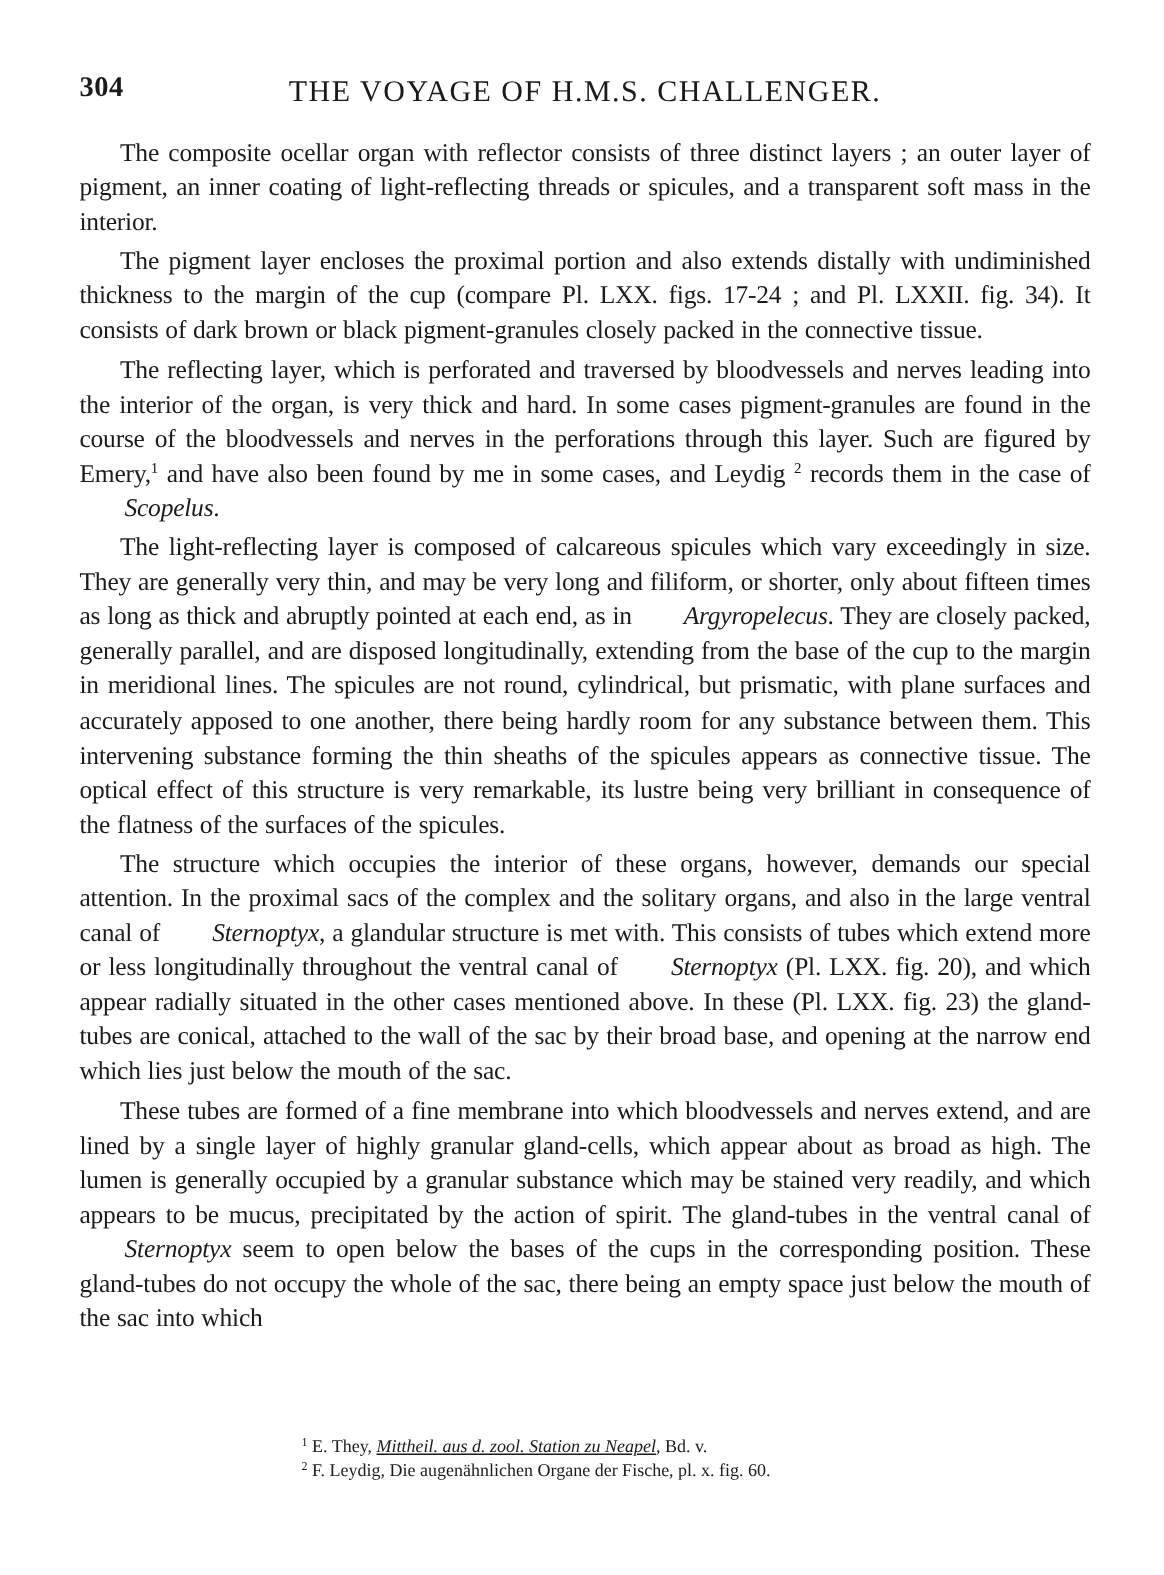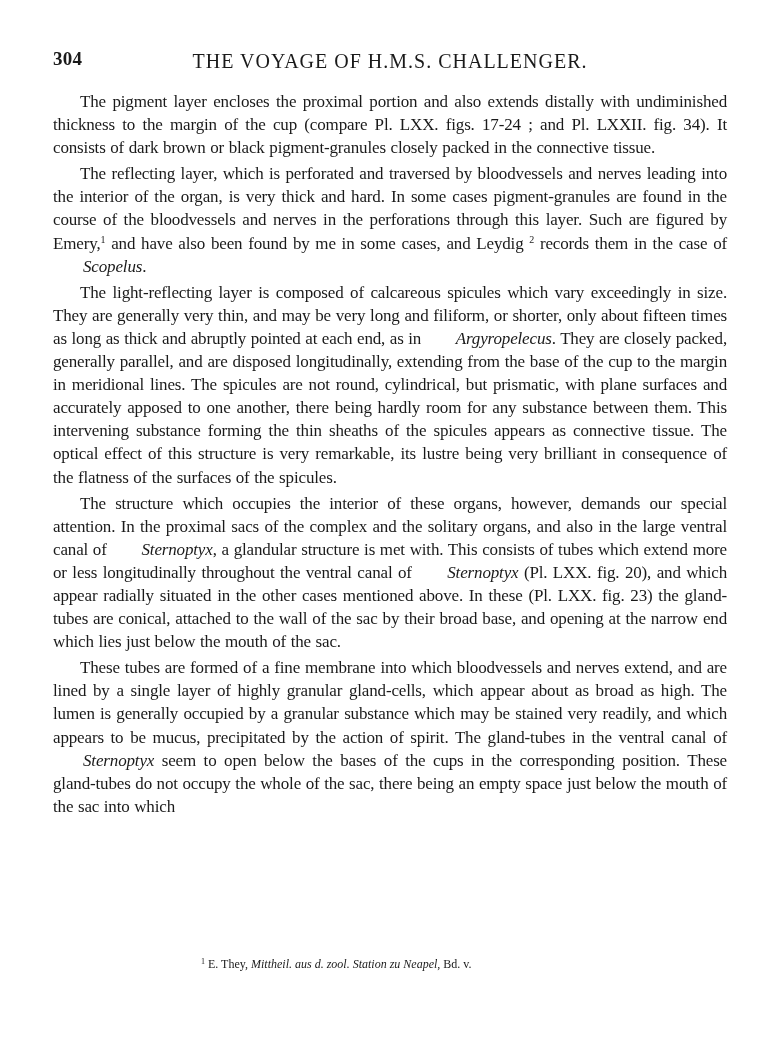--- a/index.html
+++ b/index.html
@@ -80,35 +80,37 @@
     .footnote {
       margin: 0;
       white-space: nowrap;
     }
     .footnote sup {
       font-size: 8px;
       vertical-align: 4px;
       line-height: 0;
       margin-right: 3px;
     }
-    .footnote i { font-style: italic; }
+    .footnote i { font-style: italic; text-decoration: underline; }
   </style>
 </head>
 <body>
 
 <div class="page">
   <div class="running-head">
     <span class="page-number">304</span>
     <span class="running-title">THE VOYAGE OF H.M.S. CHALLENGER.</span>
   </div>
 
   <div class="body-text" id="body-text">
+      <p class="para"><span>The composite ocellar organ with reflector consists of three distinct layers ; an outer layer of pigment, an inner coating of light-reflecting threads or spicules, and a transparent soft mass in the interior.</span></p>
       <p class="para"><span>The pigment layer encloses the proximal portion and also extends distally with undiminished thickness to the margin of the cup (compare Pl. LXX. figs. 17-24 ; and Pl. LXXII. fig. 34).  It consists of dark brown or black pigment-granules closely packed in the connective tissue.</span></p>
       <p class="para"><span>The reflecting layer, which is perforated and traversed by bloodvessels and nerves leading into the interior of the organ, is very thick and hard.  In some cases pigment-granules are found in the course of the bloodvessels and nerves in the perforations through this layer.  Such are figured by Emery,</span><sup class="fn">1</sup><span> and have also been found by me in some cases, and Leydig </span><sup class="fn">2</sup><span> records them in the case of </span><i>Scopelus</i><span>.</span></p>
       <p class="para"><span>The light-reflecting layer is composed of calcareous spicules which vary exceedingly in size.  They are generally very thin, and may be very long and filiform, or shorter, only about fifteen times as long as thick and abruptly pointed at each end, as in </span><i>Argyropelecus</i><span>.  They are closely packed, generally parallel, and are disposed longitudinally, extending from the base of the cup to the margin in meridional lines. The spicules are not round, cylindrical, but prismatic, with plane surfaces and accurately apposed to one another, there being hardly room for any substance between them.  This intervening substance forming the thin sheaths of the spicules appears as connective tissue.  The optical effect of this structure is very remarkable, its lustre being very brilliant in consequence of the flatness of the surfaces of the spicules.</span></p>
       <p class="para"><span>The structure which occupies the interior of these organs, however, demands our special attention.  In the proximal sacs of the complex and the solitary organs, and also in the large ventral canal of </span><i>Sternoptyx</i><span>, a glandular structure is met with.  This consists of tubes which extend more or less longitudinally throughout the ventral canal of </span><i>Sternoptyx</i><span> (Pl. LXX. fig. 20), and which appear radially situated in the other cases mentioned above.  In these (Pl. LXX. fig. 23) the gland-tubes are conical, attached to the wall of the sac by their broad base, and opening at the narrow end which lies just below the mouth of the sac.</span></p>
       <p class="para"><span>These tubes are formed of a fine membrane into which bloodvessels and nerves extend, and are lined by a single layer of highly granular gland-cells, which appear about as broad as high.  The lumen is generally occupied by a granular substance which may be stained very readily, and which appears to be mucus, precipitated by the action of spirit.  The gland-tubes in the ventral canal of </span><i>Sternoptyx</i><span> seem to open below the bases of the cups in the corresponding position.  These gland-tubes do not occupy the whole of the sac, there being an empty space just below the mouth of the sac into which</span></p>
     </div>
 
   <div class="footnotes" id="footnotes">
       <p class="footnote"><sup>1</sup><span>E. They, </span><i>Mittheil. aus d. zool. Station zu Neapel</i><span>, Bd. v.</span></p>
+      <p class="footnote"><sup>2</sup><span>F. Leydig, Die augenähnlichen Organe der Fische, pl. x. fig. 60.</span></p>
     </div>
 </div>
 
 </body></html>

